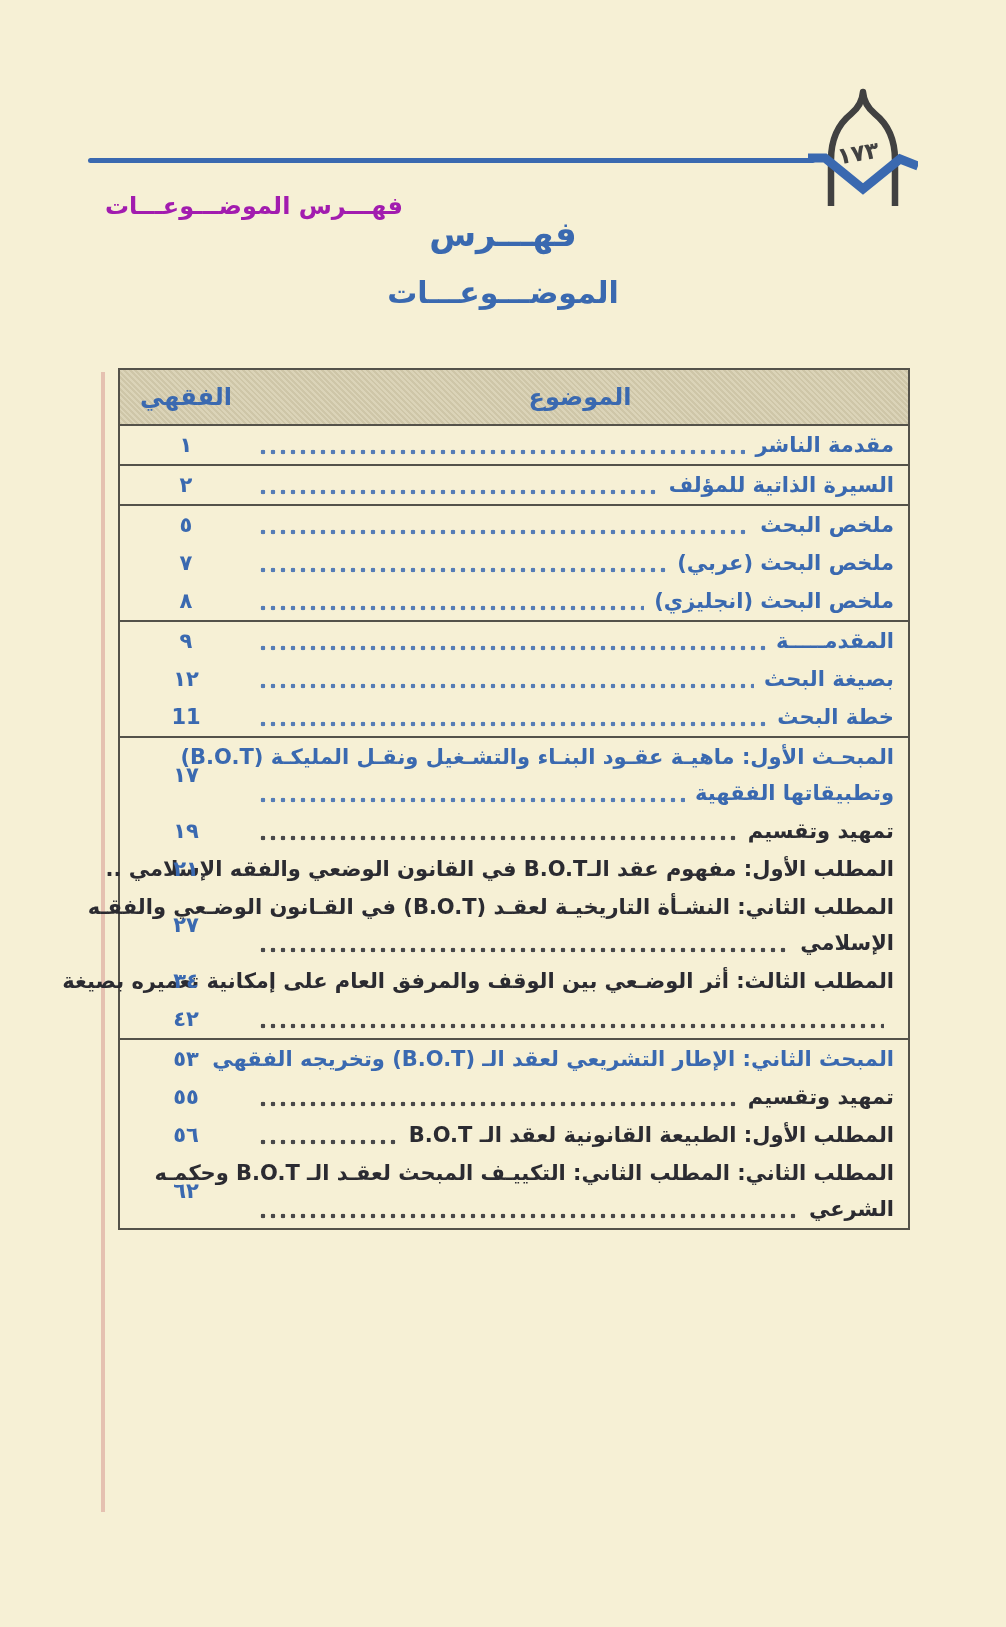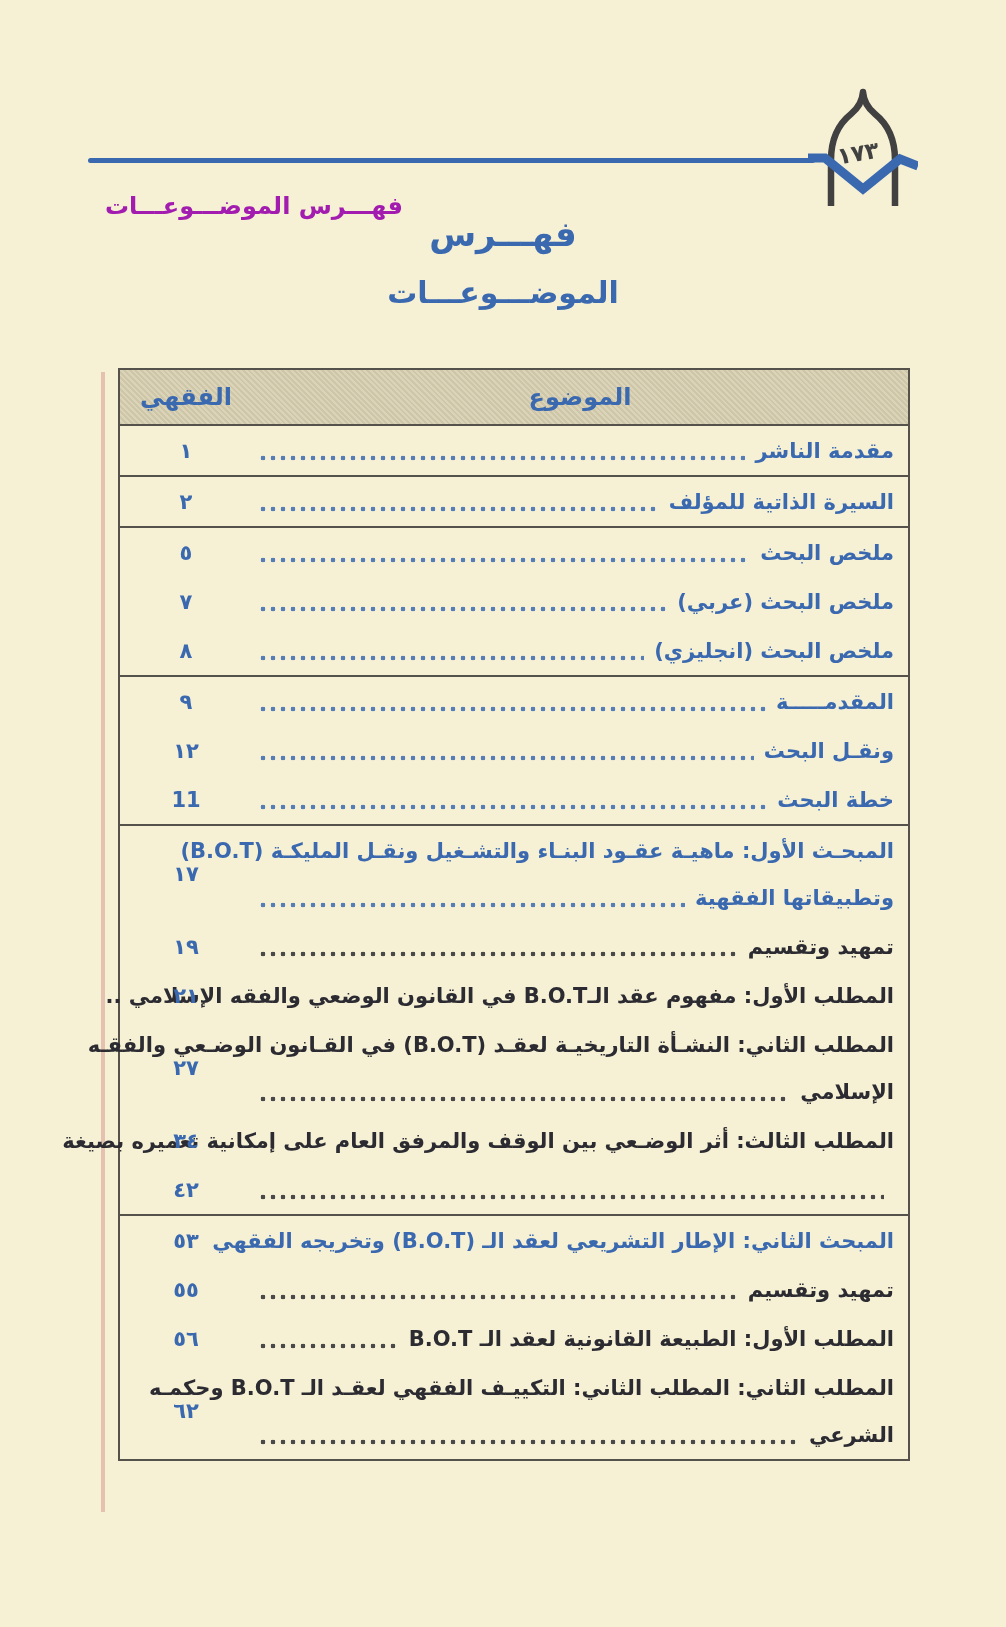--- a/index.html
+++ b/index.html
@@ -58,21 +58,21 @@
     color:#3a69b0;font-weight:bold;font-size:24px;
   }
   .toc-header-topic{flex:1;display:flex;align-items:center;justify-content:center;}
   .toc-header-page{width:132px;display:flex;align-items:center;justify-content:center;}
 
   .group + .group{border-top:2px solid #54524a;}
   .row{display:flex;padding:1px 0;}
   .row.blue{color:#3a69b0;}
   .row.dark{color:#2b2b31;}
   .topic{flex:1;min-width:0;padding-right:14px;font-weight:bold;font-size:21px;}
-  .tline{display:flex;align-items:center;height:47px;}
+  .tline{display:flex;align-items:center;height:36px;}
   .ttext{white-space:nowrap;}
   .leader{
     flex:1 1 20px;height:12px;margin:14px 10px 0 6px;align-self:center;
     background-image:radial-gradient(circle at 5px 6px, currentColor 2.1px, transparent 2.6px);
     background-size:10px 12px;background-repeat:repeat-x;
     opacity:.85;
   }
   .pagenum{
     width:132px;display:flex;align-items:center;justify-content:center;
     color:#3a69b0;font-weight:bold;font-size:21px;
@@ -164,21 +164,21 @@
               <div class="tline">
                 <span class="ttext">المقدمـــــة</span>
                 <span class="leader"></span>
               </div>
             </div>
             <div class="pagenum">٩</div>
           </div>
           <div class="row blue">
             <div class="topic">
               <div class="tline">
-                <span class="ttext">ونقـل البحث</span>
+                <span class="ttext">بصيغة البحث</span>
                 <span class="leader"></span>
               </div>
             </div>
             <div class="pagenum">١٢</div>
           </div>
           <div class="row blue">
             <div class="topic">
               <div class="tline">
                 <span class="ttext">خطة البحث</span>
                 <span class="leader"></span>
@@ -271,21 +271,21 @@
               <div class="tline">
                 <span class="ttext">المطلب الأول: الطبيعة القانونية لعقد الـ B.O.T</span>
                 <span class="leader"></span>
               </div>
             </div>
             <div class="pagenum">٥٦</div>
           </div>
           <div class="row dark">
             <div class="topic">
               <div class="tline">
-                <span class="ttext">المطلب الثاني: المطلب الثاني: التكييـف الفقهي لعقـد الـ B.O.T وحكمـه</span>
+                <span class="ttext">المطلب الثاني: المطلب الثاني: التكييـف المبحث لعقـد الـ B.O.T وحكمـه</span>
               </div>
               <div class="tline">
                 <span class="ttext">الشرعي</span>
                 <span class="leader"></span>
               </div>
             </div>
             <div class="pagenum">٦٢</div>
           </div>
         </div>
       </div>

